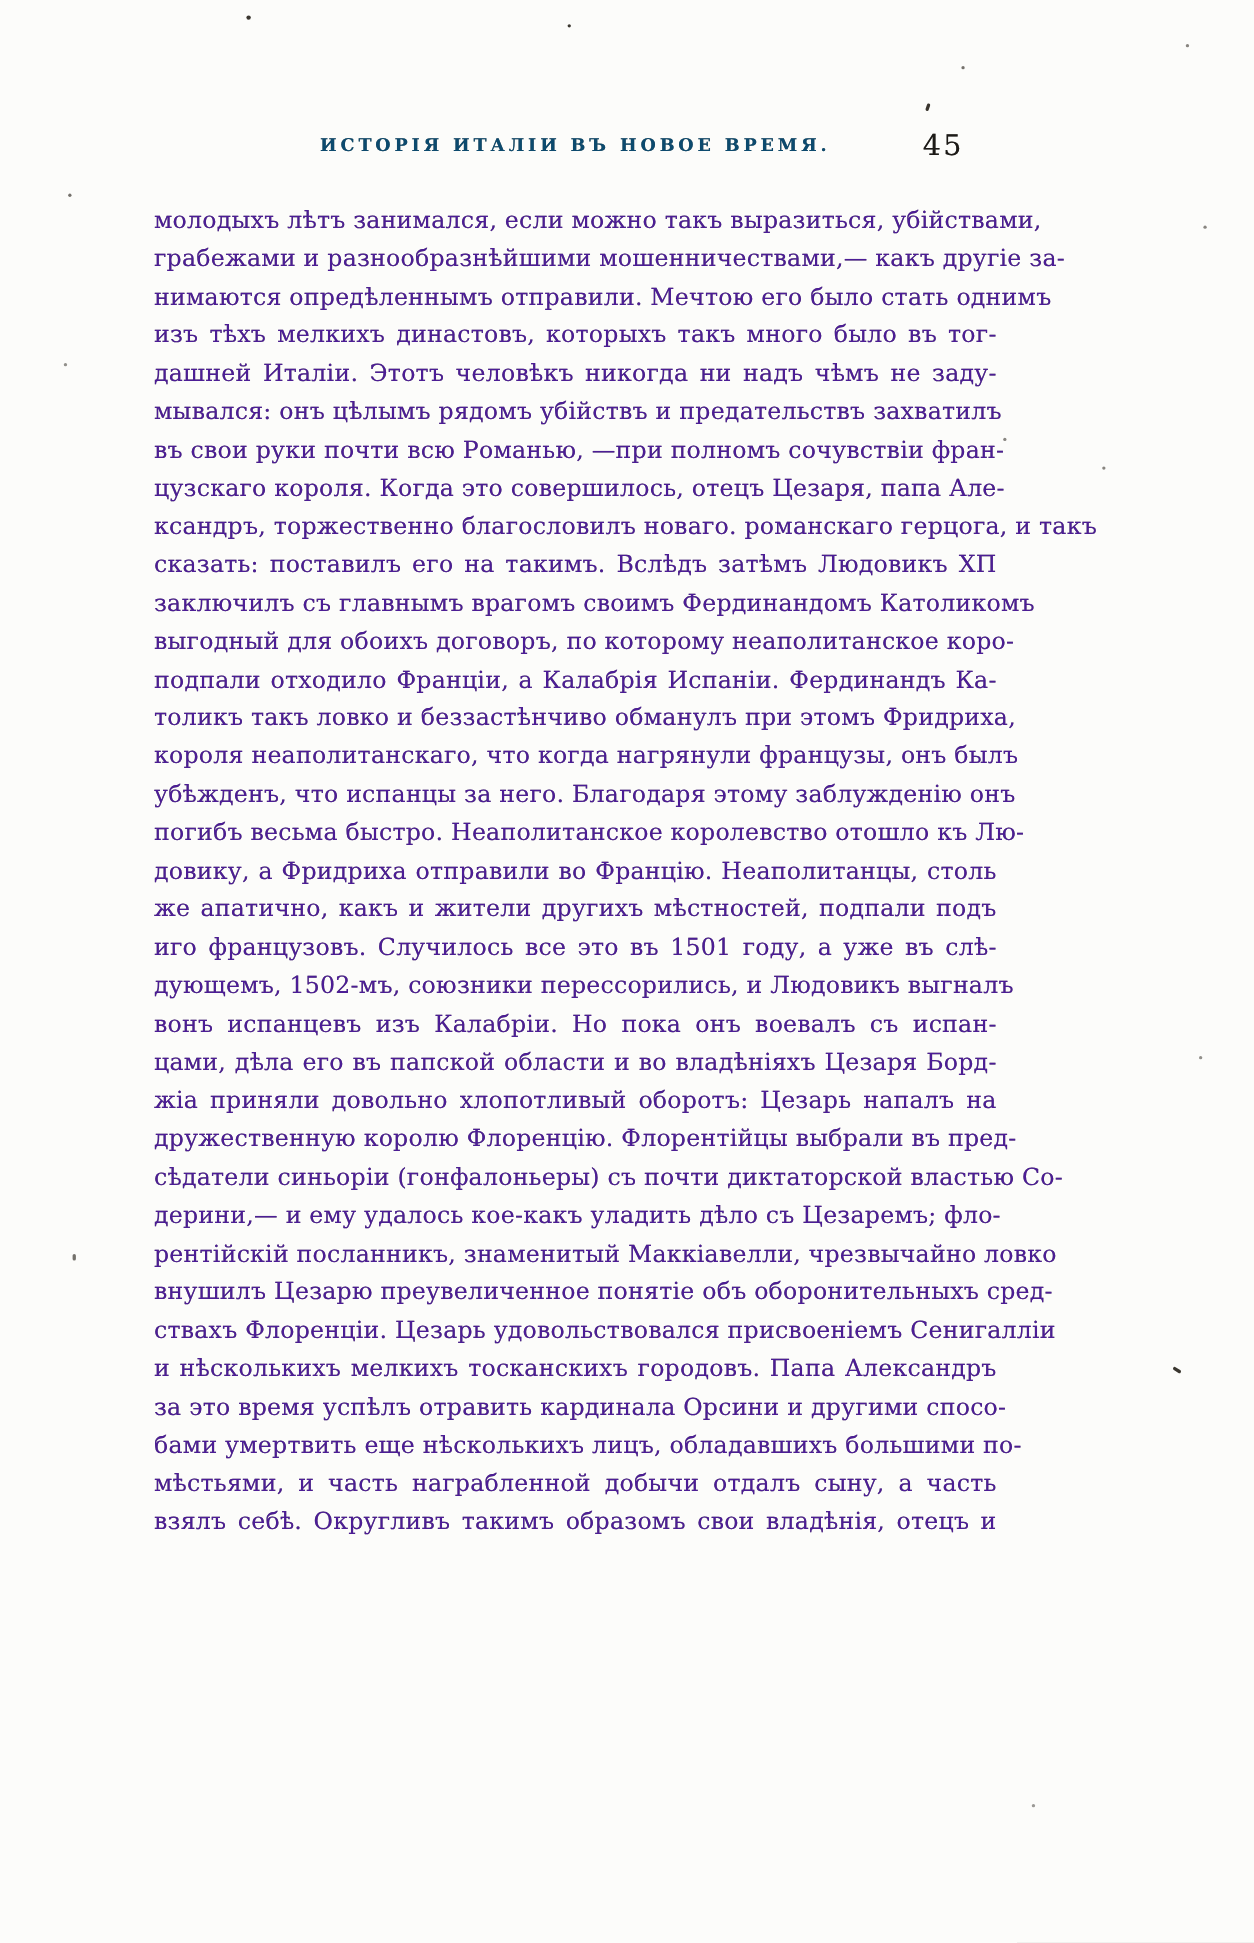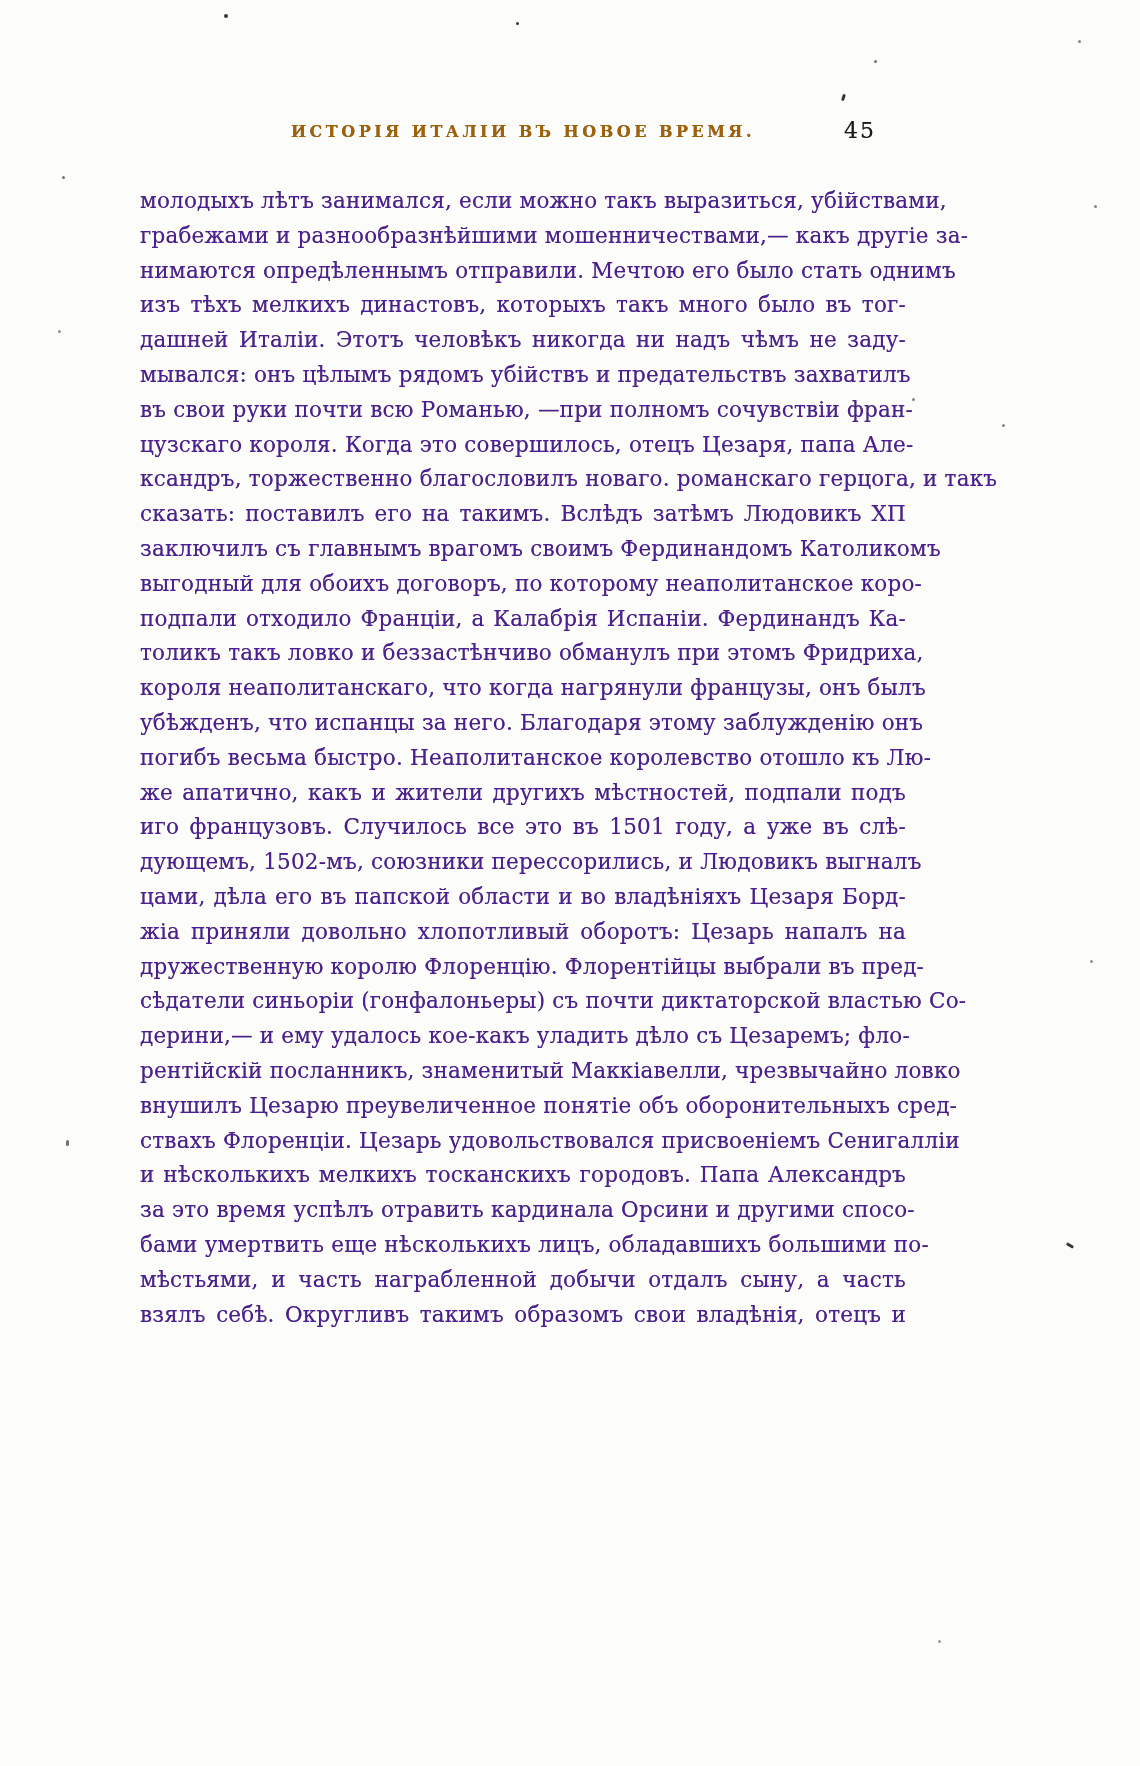--- a/index.html
+++ b/index.html
@@ -26,28 +26,28 @@
   }
   .running-title {
     position: absolute;
     left: 0;
     right: 0;
     top: 4px;
     text-align: center;
     font-size: 16px;
     letter-spacing: 3.5px;
     font-weight: bold;
-    color: #a16207;
+    color: #0c4a6e;
     white-space: nowrap;
   }
   .page-number {
     position: absolute;
     right: 30px;
     top: 0;
-    font-size: 22px;
+    font-size: 26px;
     letter-spacing: 2px;
     color: #1c1a17;
   }
   .text-block {
     position: absolute;
     left: 140px;
     top: 184px;
     width: 766px;
   }
   .line {
@@ -91,23 +91,25 @@
       <div class="line">цузскаго короля. Когда это совершилось, отецъ Цезаря, папа Але-</div>
       <div class="line">ксандръ, торжественно благословилъ новаго. романскаго герцога, и такъ</div>
       <div class="line">сказать: поставилъ его на такимъ. Вслѣдъ затѣмъ Людовикъ ХП</div>
       <div class="line">заключилъ съ главнымъ врагомъ своимъ Фердинандомъ Католикомъ</div>
       <div class="line">выгодный для обоихъ договоръ, по которому неаполитанское коро-</div>
       <div class="line">подпали отходило Франціи, а Калабрія     Испаніи. Фердинандъ Ка-</div>
       <div class="line">толикъ такъ ловко и беззастѣнчиво обманулъ при этомъ Фридриха,</div>
       <div class="line">короля неаполитанскаго, что когда нагрянули французы, онъ былъ</div>
       <div class="line">убѣжденъ, что испанцы за него. Благодаря этому заблужденію онъ</div>
       <div class="line">погибъ весьма быстро. Неаполитанское королевство отошло къ Лю-</div>
+      <div class="line">довику, а Фридриха отправили во Францію. Неаполитанцы, столь</div>
       <div class="line">же апатично, какъ и жители другихъ мѣстностей, подпали подъ</div>
       <div class="line">иго французовъ. Случилось все это въ 1501 году, а уже въ слѣ-</div>
       <div class="line">дующемъ, 1502-мъ, союзники перессорились, и Людовикъ выгналъ</div>
+      <div class="line">вонъ испанцевъ изъ Калабріи. Но пока онъ воевалъ съ испан-</div>
       <div class="line">цами, дѣла его въ папской области и во владѣніяхъ Цезаря Борд-</div>
       <div class="line">жіа приняли довольно хлопотливый оборотъ: Цезарь напалъ на</div>
       <div class="line">дружественную королю Флоренцію. Флорентійцы выбрали въ пред-</div>
       <div class="line">сѣдатели синьоріи (гонфалоньеры) съ почти диктаторской властью Со-</div>
       <div class="line">дерини,— и ему удалось кое-какъ уладить дѣло съ Цезаремъ; фло-</div>
       <div class="line">рентійскій посланникъ, знаменитый Маккіавелли, чрезвычайно ловко</div>
       <div class="line">внушилъ Цезарю преувеличенное понятіе объ оборонительныхъ сред-</div>
       <div class="line">ствахъ Флоренціи. Цезарь удовольствовался присвоеніемъ Сенигалліи</div>
       <div class="line">и нѣсколькихъ мелкихъ тосканскихъ городовъ. Папа Александръ</div>
       <div class="line">за это время успѣлъ отравить кардинала Орсини и другими спосо-</div>

